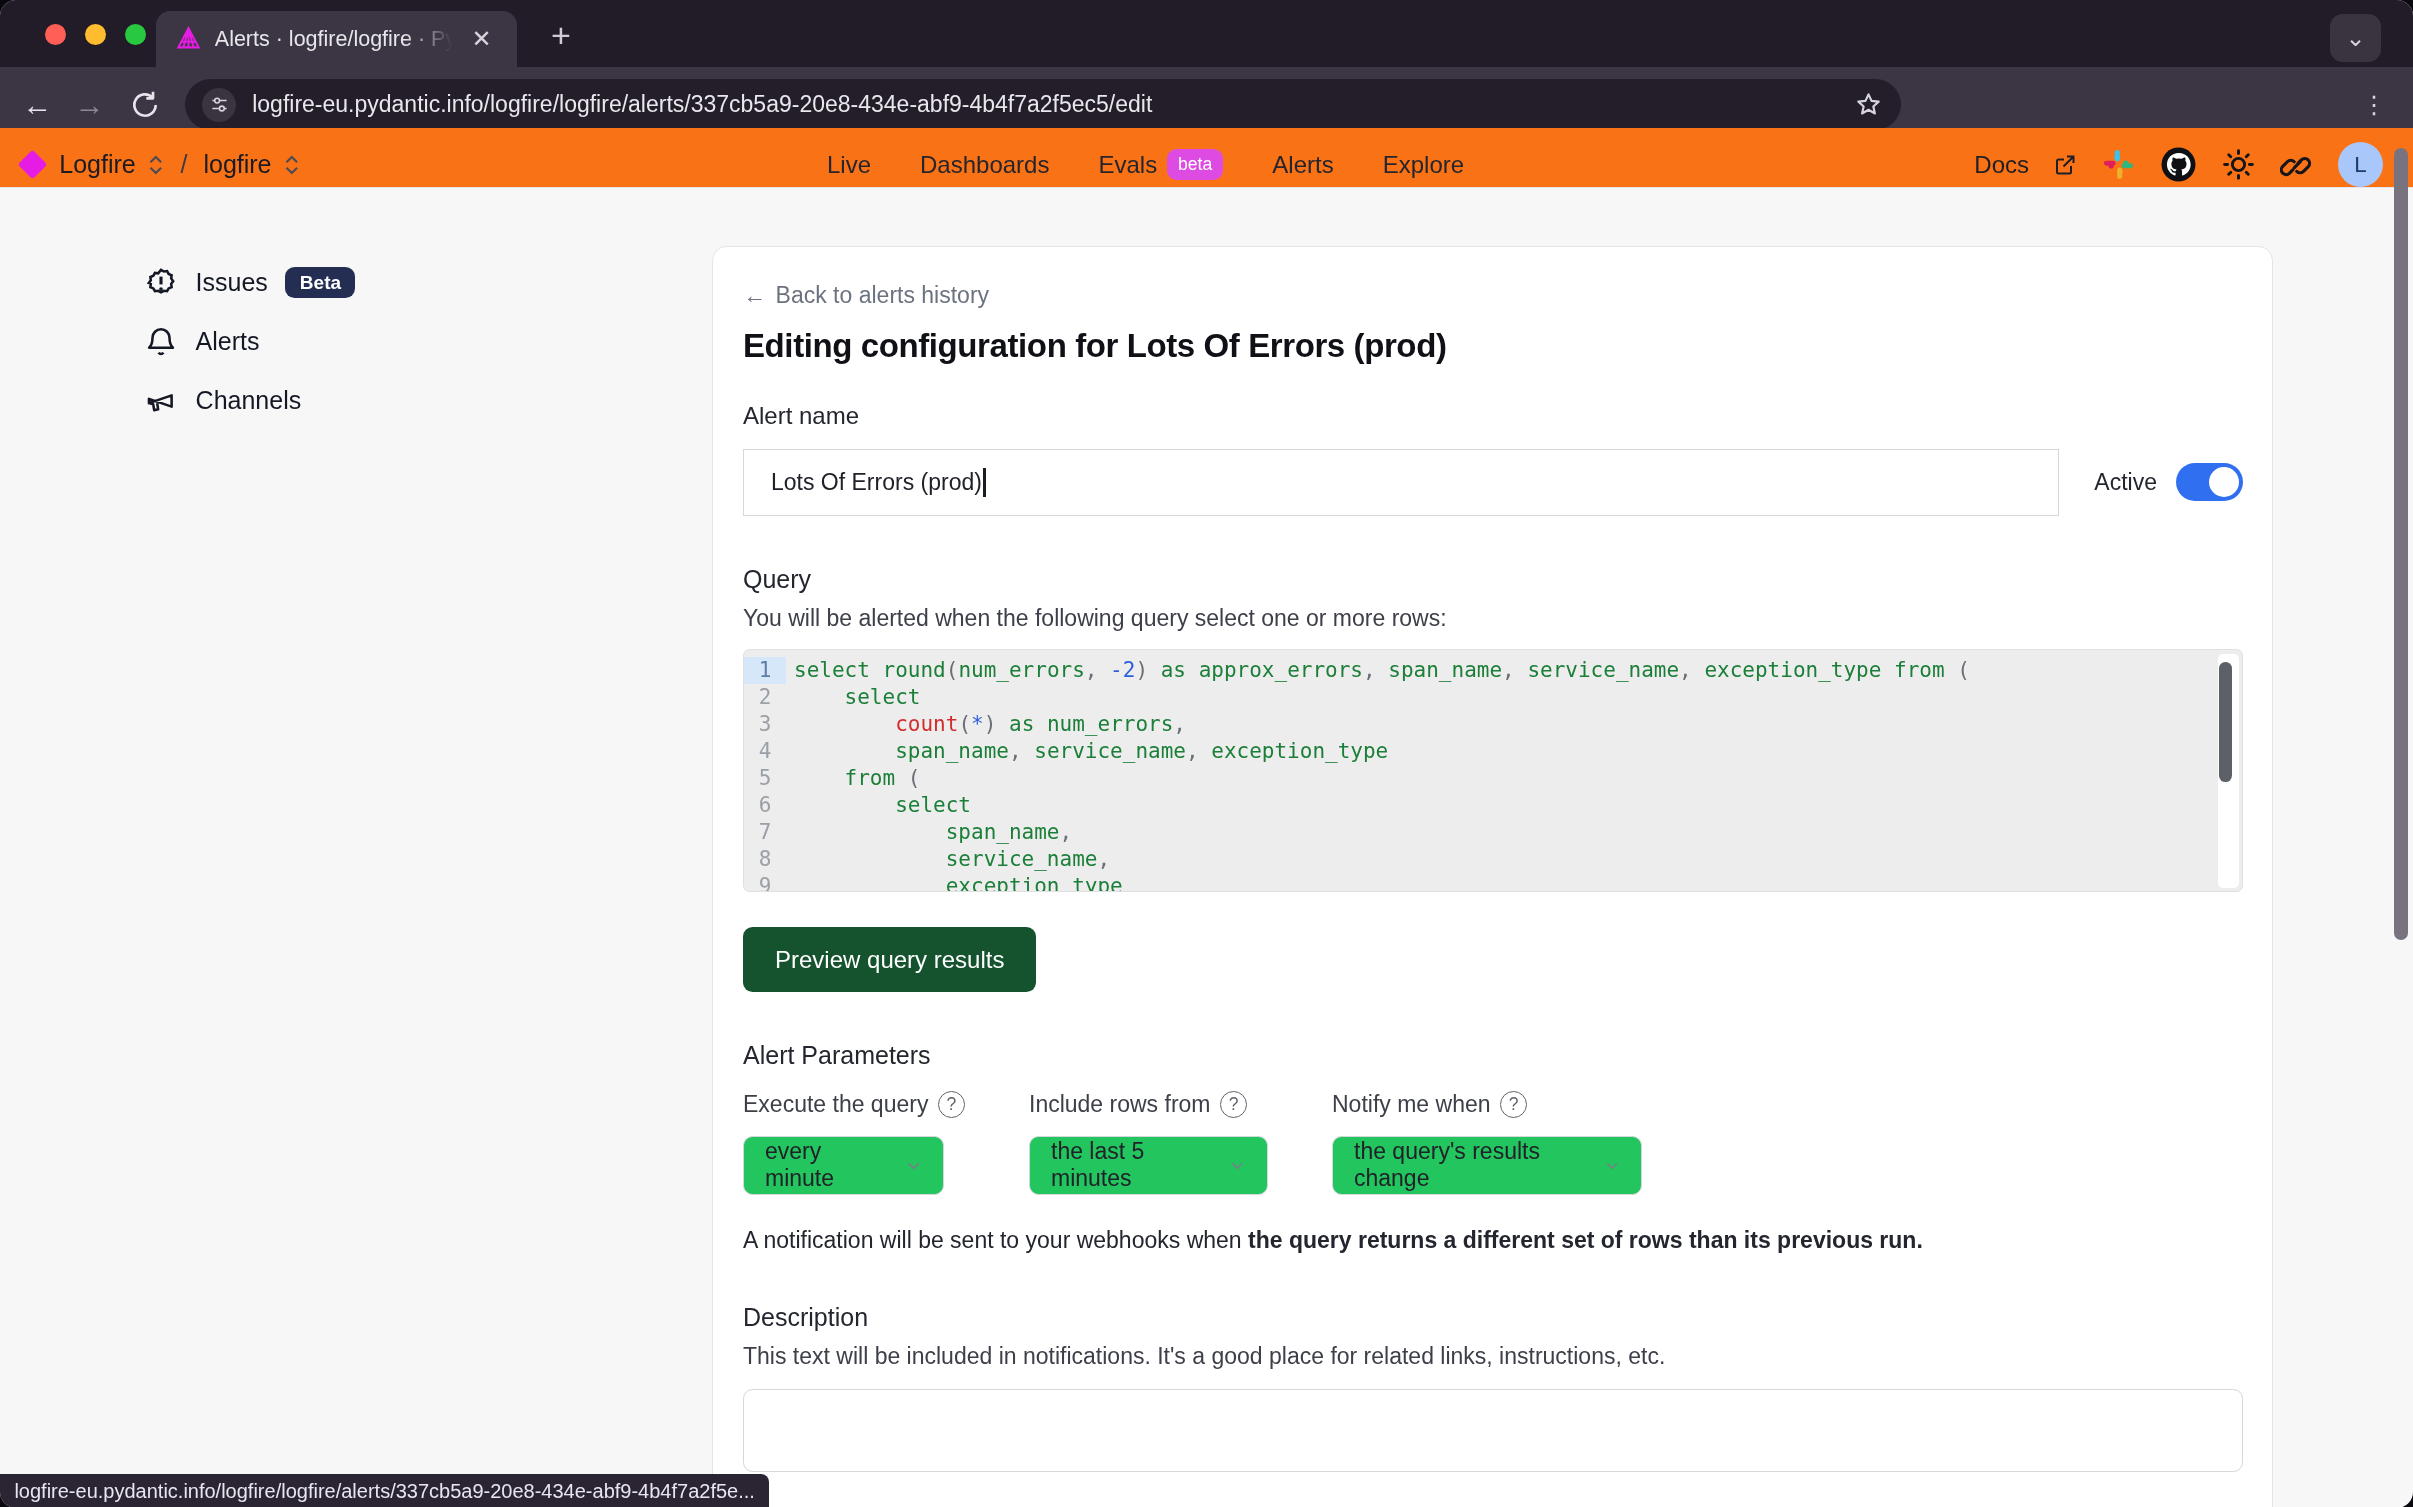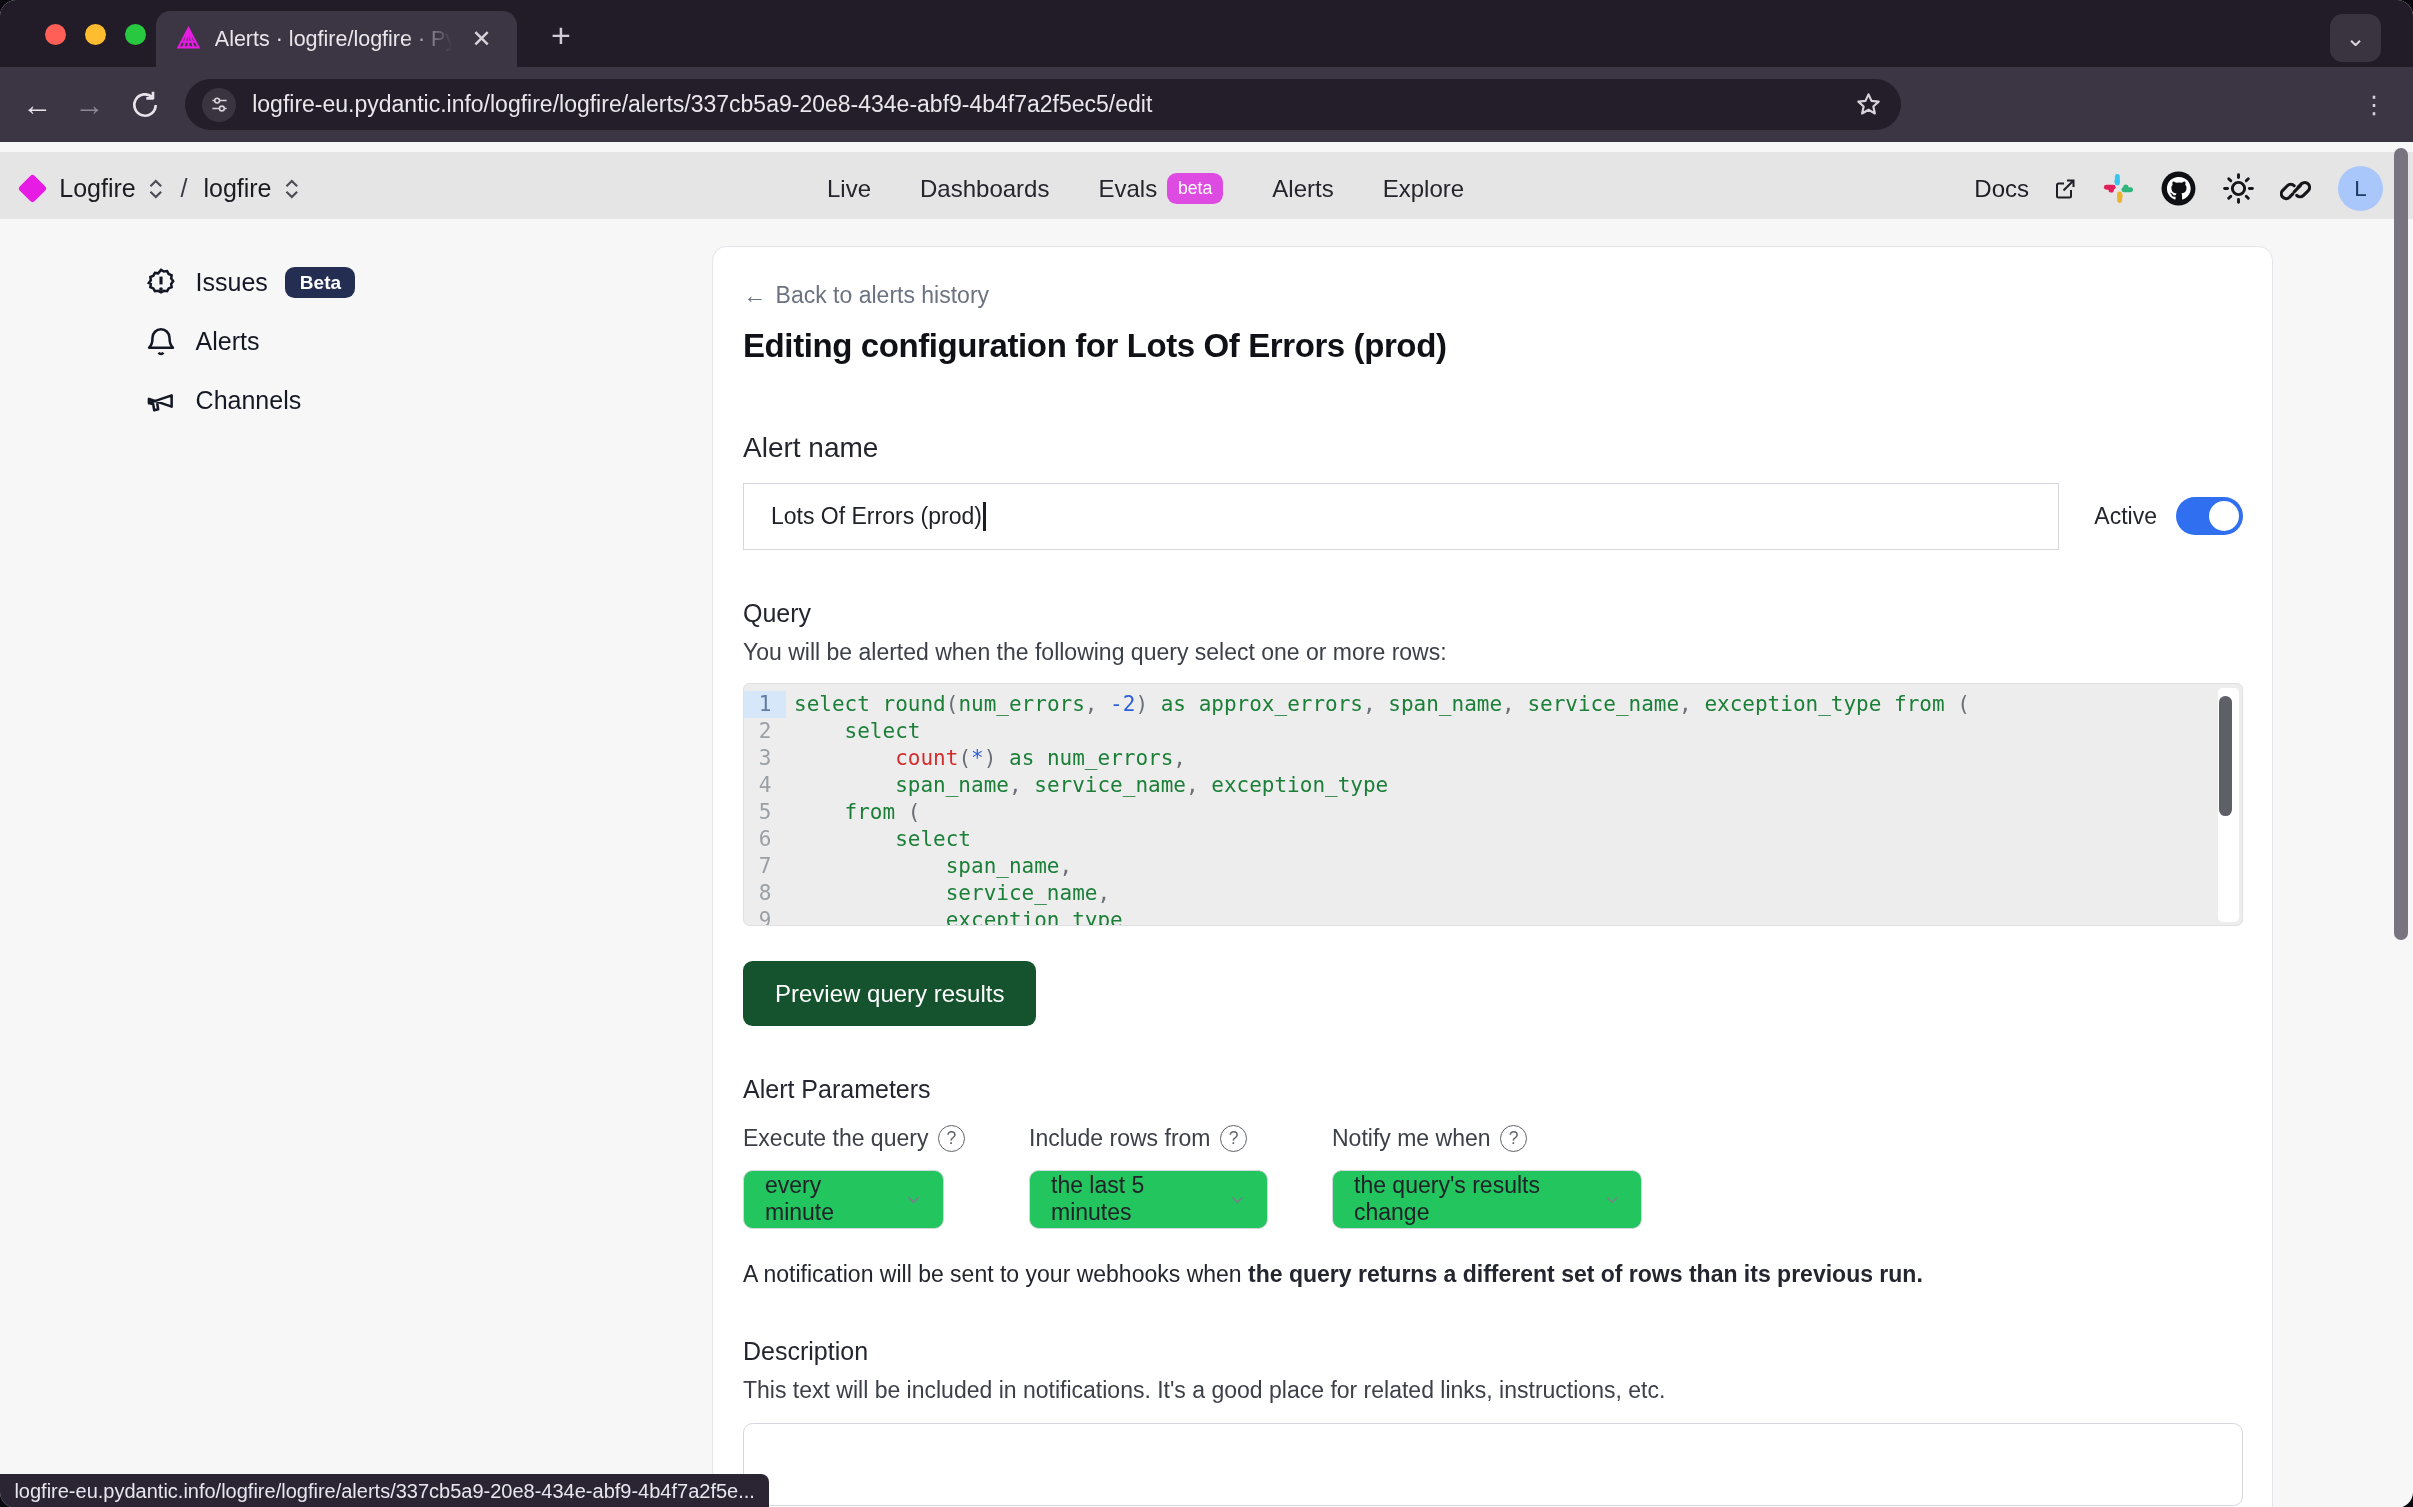--- a/index.html
+++ b/index.html
@@ -24,21 +24,21 @@
   .nav-arrow { font-size:30px; color:#e6e3ea; margin-left:22.3px; }
   .nav-arrow.dim { color:#8d8797; }
   .reload-ic { margin-left:24px; }
   .urlpill { margin-left:24px; width:1716px; height:51px; background:#241e2a; border-radius:25.5px; display:flex; align-items:center; padding:0 17.6px; }
   .site-ic { width:34px; height:34px; border-radius:50%; background:#3a3340; display:flex; align-items:center; justify-content:center; margin-right:16px; flex:0 0 auto; }
   .url-text { color:#e9e7ec; font-size:23px; flex:1; white-space:nowrap; overflow:hidden; }
   .star { margin-left:9.6px; flex:0 0 auto; }
   .kebab { margin-left:auto; margin-right:27px; color:#d6d3da; font-size:24px; letter-spacing:0; line-height:0.55; text-align:center; }
 
   
-  .appnav { position:absolute; left:0; top:152px; width:100%; height:67px; background:#e5e5e5; border-bottom:1.6px solid #e6e6ea; }
+  .appnav { position:absolute; left:0; top:128px; width:100%; height:60px; background:#f97316; border-bottom:1.6px solid #e6e6ea; }
   .brand { position:absolute; left:22.3px; top:0; height:73px; display:flex; align-items:center; gap:11.2px; font-size:25px; color:#1c1b22; }
   .diamond { width:21px; height:21px; background:#e71ce4; transform:rotate(45deg); border-radius:3.2px; margin-right:4.8px; }
   .updown { color:#555; }
   .brand .slash { color:#3a3a44; margin:0 4.8px; }
   .navcenter { position:absolute; left:827px; top:0; height:73px; display:flex; align-items:center; gap:49px; font-size:24px; color:#26252d; }
   .navitem { display:flex; align-items:center; gap:9.6px;text-align:center; }
   .beta-badge { background:#de4be2; color:#fff; font-size:17.6px; padding:6.4px 11.2px; border-radius:9.6px; line-height:1; }
   .navright { position:absolute; right:30px; top:0; height:73px; display:flex; align-items:center; gap:24px; font-size:24px; color:#1f1e26; }
   .docs { display:flex; align-items:center; gap:24px; }
   .avatar { width:45px; height:45px; border-radius:50%; background:#a9c7fb; color:#1f3a66; font-size:22.3px; display:flex; align-items:center; justify-content:center; }
@@ -49,21 +49,21 @@
   
   .sidebar { position:absolute; left:144px; top:257px; width:415px; }
   .side-item { display:flex; align-items:center; gap:17.6px; height:51px; margin-bottom:8px; font-size:25px; color:#141824; }
   .side-badge { background:#232e52; color:#fff; font-size:19px; font-weight:bold; padding:6.4px 14.4px; border-radius:9.6px; line-height:1; }
 
   
   .card { position:absolute; left:712px; top:246px; width:1561px; height:1357px; background:#fff; border:1.6px solid #e4e4e9; border-radius:14.4px; padding:35px 29px 0 30px; }
   .back-link { display:flex; align-items:center; gap:9.6px; color:#6b7280; font-size:23px; }
   .h1 { margin-top:17.6px; font-size:33px; font-weight:bold; color:#0f1117; letter-spacing:-0.4px; }
 
-  .field-label { margin-top:67px; font-size:28px; color:#23262e; }
+  .field-label { margin-top:37px; font-size:24px; color:#23262e; }
   .name-row { margin-top:19px; display:flex; align-items:center; }
   .text-input { width:1349px; height:67px; border:1.6px solid #d5d7dc; border-radius:0; background:#fff; display:flex; align-items:center; padding:0 27px; font-size:23px; color:#202229; }
   .caret { display:inline-block; width:2.4px; height:29px; background:#1b1d24; margin-left:1.6px; }
   .active-wrap { display:flex; align-items:center; gap:19px; margin-left:35px; font-size:23px; color:#23262e; }
   .toggle { width:67px; height:38px; background:#2f6ff0; border-radius:19px; position:relative; }
   .toggle .knob { position:absolute; right:4px; top:4px; width:30px; height:30px; background:#fff; border-radius:50%; }
 
   .section-h { margin-top:49px; font-size:25px; color:#23262e; }
   .section-sub { margin-top:11.2px; font-size:23px; color:#3d4049; }
 

